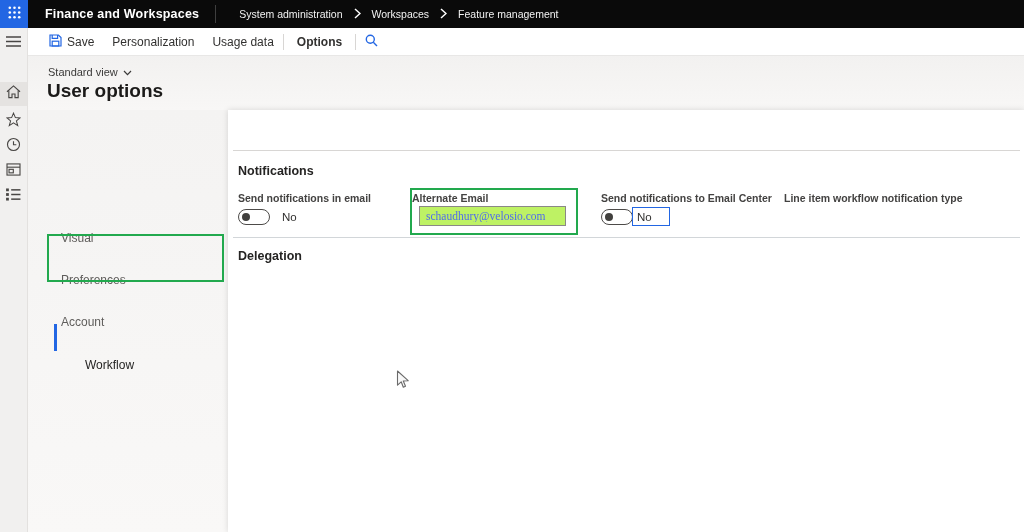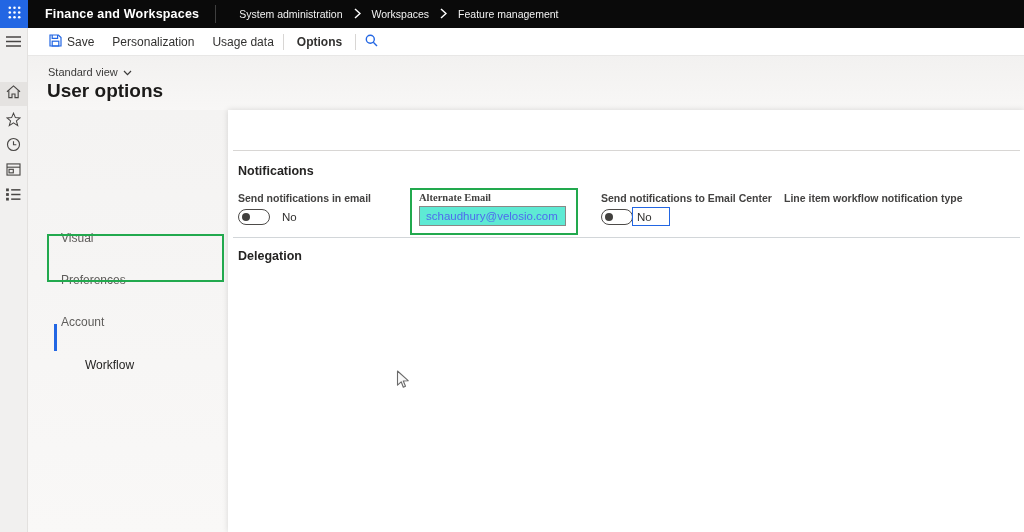--- a/index.html
+++ b/index.html
@@ -45,21 +45,21 @@
   .panel-heading { position:absolute; left:6px; top:10px; font-size:14px; font-weight:bold; color:#201f1e; }
   .divider { position:absolute; left:5px; width:787px; height:1px; background:#d8d6d4; }
   .section-title { position:absolute; left:10px; font-size:12.5px; font-weight:bold; color:#252423; }
 
   .field-label { position:absolute; font-size:10.5px; font-weight:600; color:#434241; white-space:nowrap; }
 
   .toggle { position:absolute; width:32px; height:16px; border:1.5px solid #4d4b49; border-radius:9px; background:#fff; cursor:pointer; }
   .toggle .knob { position:absolute; left:3px; top:2.5px; width:8px; height:8px; border-radius:50%; background:#41403e; }
   .toggle-text { position:absolute; font-size:11.5px; color:#323130; }
 
-  .text-input { position:absolute; height:20px; border:1px solid #8a8886; background:#5eead4; font-family:Liberation Sans, sans-serif; font-size:11.5px; padding:8px 6px; color:#4F6BED; outline:none; }
+  .text-input { position:absolute; height:20px; border:1px solid #8a8886; background:#bef264; font-family:Liberation Serif, serif; font-size:11.5px; padding:8px 6px; color:#4F6BED; outline:none; }
   .no-input { position:absolute; width:38px; height:19px; border:1.5px solid #2266E3; background:#fff; font-family:inherit; font-size:11.5px; padding:0 4px; color:#323130; outline:none; }
 
   .dropdown { position:absolute; width:108px; height:21px; border:1px solid #8a8886; background:#fff; display:flex; align-items:center; justify-content:space-between; padding:0 7px; font-size:11.5px; color:#323130; cursor:pointer; }
 
   
   .annotation { position:absolute; border:2.5px solid #22A94E; pointer-events:none; z-index:20; }
   .annotation.workflow { left:47px; top:234px; width:177px; height:48px; }
   .annotation.email { left:410px; top:188px; width:168px; height:47px; }
 
   .cursor { position:absolute; left:396px; top:370px; z-index:30; pointer-events:none; }
@@ -220,21 +220,21 @@
     <div class="divider" style="top:40px;"></div>
 
     <div class="section-title" style="top:54px;">Notifications</div>
 
     <div class="field-label" style="left:10px; top:82px;">Send notifications in email</div>
     <div class="toggle" style="left:10px; top:99px;">
       <div class="knob"></div>
     </div>
     <div class="toggle-text" style="left:54px; top:101px;">No</div>
 
-    <div class="field-label" style="left:191px; top:82px;font-family:Liberation Serif, serif;">Alternate Email</div>
+    <div class="field-label" style="left:184px; top:82px;">Alternate Email</div>
     <input class="text-input" style="left: 191px; top: 96px; width: 147px;" value="schaudhury@velosio.com">
 
     <div class="field-label" style="left:373px; top:82px;">Send notifications to Email Center</div>
     <div class="toggle" style="left:373px; top:99px;">
       <div class="knob"></div>
     </div>
     <input class="no-input" style="left: 404px; top: 97px;" value="No">
 
     <div class="field-label" style="left:556px; top:82px;">Line item workflow notification type</div>
 

